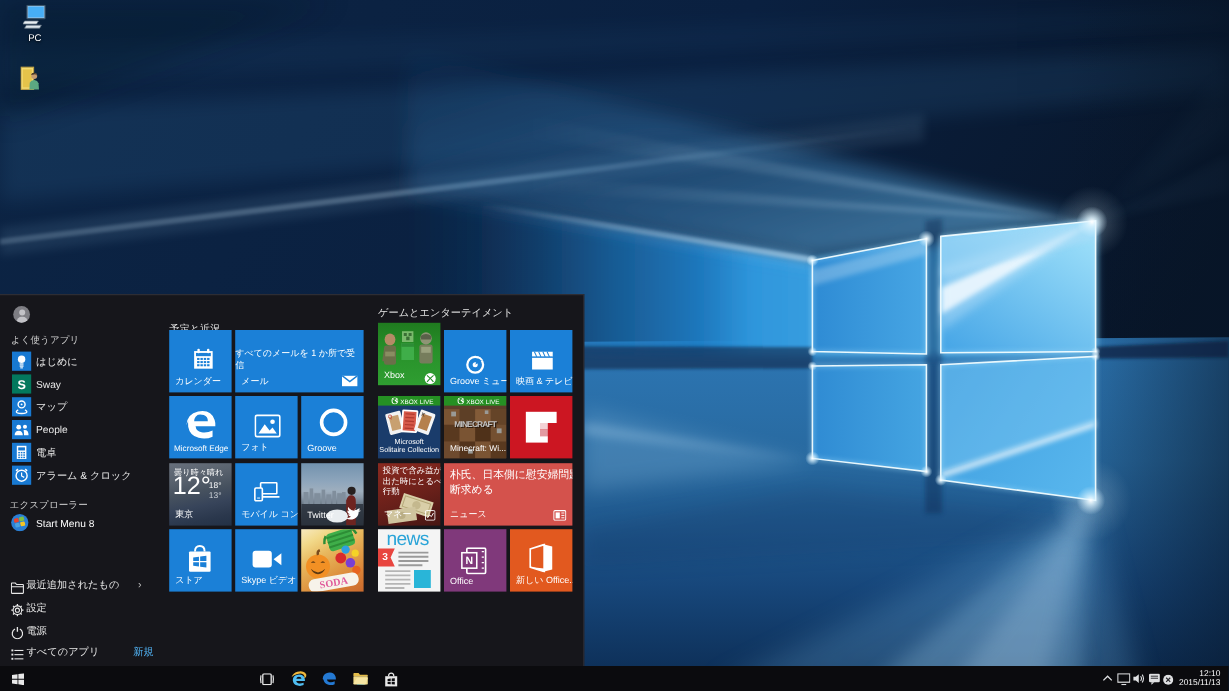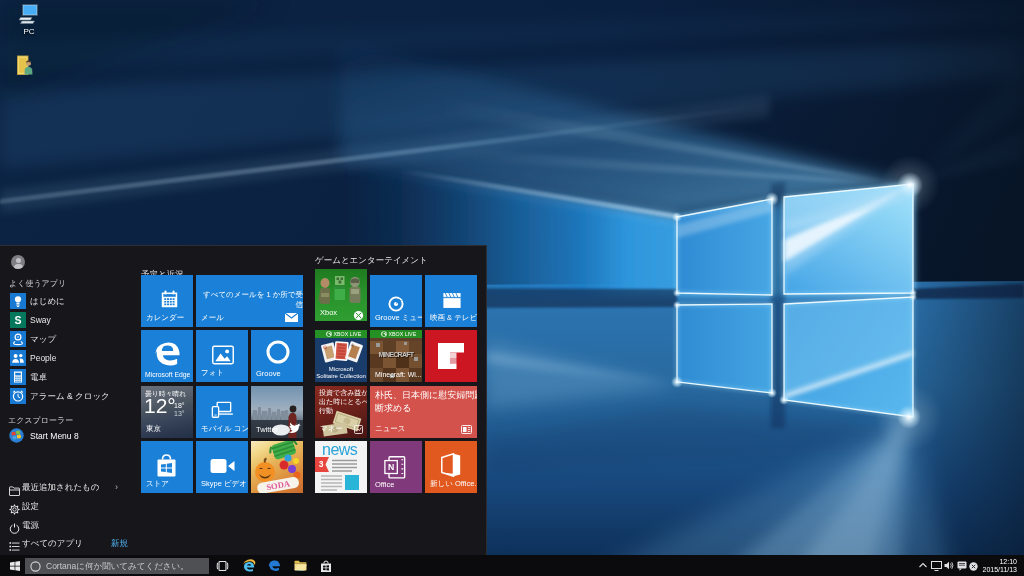--- a/index.html
+++ b/index.html
@@ -370,21 +370,21 @@
               <rect x="4.2" y="17.2" width="2.6" height="2.2"></rect>
               <rect x="7.8" y="17.2" width="2.6" height="2.2"></rect>
               <rect x="11.4" y="17.2" width="2.6" height="2.2"></rect>
               <rect x="15" y="17.2" width="2.6" height="2.2"></rect>
             </g>
           </svg>
   <div class="tlbl">カレンダー</div>
  </div>
 
  <div class="tile" style="left:196px;top:28.5px;width:107px">
-  <div class="abs" style="left:0;top:15px;width:107px;text-align:right;font-size:7.5px;color:#fff">すべてのメールを 1 か所で受信</div>
+  <div class="abs" style="left:0;top:15px;width:107px;text-align:left;font-size:7.5px;color:#fff">すべてのメールを 1 か所で受信</div>
   <div class="tlbl">メール</div>
   <svg class="abs" style="right:5px;bottom:5px" width="13" height="9" viewBox="0 0 13 9">
             <rect x="0" y="0" width="13" height="9" fill="#fff"></rect>
             <path d="M0 0 L6.5 5 L13 0" fill="none" stroke="#1b80d7" stroke-width="1.2"></path>
           </svg>
  </div>
 
  <div class="tile" style="left:141px;top:84px">
   <svg class="abs" style="left:12px;top:9px" width="29" height="29" viewBox="0 0 25 25">
             <path d="M2 13.2 Q2.6 5 10.4 3.4 Q19.6 1.6 22.3 9.4 Q23 11.5 22.8 14 L8.6 14 Q9 17.6 12.9 18.3 Q16.9 19 20.8 17 L20.8 21.5 Q16 23.7 10.8 22.3 Q4.4 20.6 3.3 14.3 L3.2 10.5 Q5.8 4.7 12 4.6 Q7.5 6.8 7.6 10.3 L17.4 10.3 Q17.5 6.9 14.5 5.9 Q10 4.6 5.6 7.7 Q3 9.7 2 13.2 Z" fill="#fff"></path>
@@ -688,26 +688,20 @@
 
 <div id="bar">
  <svg class="abs" style="left:10px;top:6px" width="10" height="10" viewBox="0 0 10 10">
         <g fill="#e8e8e8">
           <polygon points="0,1.4 4.6,0.8 4.6,4.7 0,4.7"></polygon>
           <polygon points="5.3,0.7 10,0 10,4.7 5.3,4.7"></polygon>
           <polygon points="0,5.4 4.6,5.4 4.6,9.2 0,8.6"></polygon>
           <polygon points="5.3,5.4 10,5.4 10,10 5.3,9.3"></polygon>
         </g>
       </svg>
- <div id="sbox">
-  <svg class="abs" style="left:5px;top:2.5px" width="11" height="11" viewBox="0 0 11 11">
-          <circle cx="5.5" cy="5.5" r="4.6" fill="none" stroke="#d5d5d5" stroke-width="1.1"></circle>
-        </svg>
-  <span>Cortanaに何か聞いてみてください。</span>
- </div>
  <svg class="abs" style="left:216px;top:6px" width="13" height="10" viewBox="0 0 13 10">
         <rect x="3" y="0.5" width="7" height="9" rx="1" fill="none" stroke="#e8e8e8" stroke-width="1.1"></rect>
         <path d="M1.5 1.8 Q0.8 5 1.5 8.2 M11.5 1.8 Q12.2 5 11.5 8.2" stroke="#e8e8e8" stroke-width="1" fill="none"></path>
       </svg>
  <svg class="abs" style="left:242px;top:3.5px" width="14" height="14" viewBox="0 0 14 14">
   <path d="M2 8.2 Q1.8 4 5.8 3.2 Q10.6 2.4 11.8 6.2 Q12.2 7.3 12.1 8.5 L4.8 8.5 Q5.1 10.2 7 10.5 Q9 10.8 11 9.9 L11 11.9 Q8.6 13 6 12.3 Q2.5 11.4 2 8.2 Z M4.9 6.6 L9.2 6.6 Q9.1 5 7.1 5 Q5.2 5 4.9 6.6 Z" fill="#50bdf0"></path>
   <path d="M1 5.2 Q2.2 2 5.8 0.8 Q9.8 -0.5 12.2 1.6 Q13.8 3 13.2 4.6 Q12.8 5.7 11.4 6.3 Q12.4 4.2 10.8 3 Q9 1.6 5.8 2.6 Q2.8 3.5 1 5.2 Z" fill="#f0b93c"></path>
  </svg>
  <svg class="abs" style="left:268px;top:4px" width="13" height="13" viewBox="0 0 13 13">
         <path d="M0.9 6.8 Q1.2 2.4 5.3 1.6 Q10.1 0.7 11.6 4.8 Q12 5.9 11.9 7.2 L4.4 7.2 Q4.6 9.1 6.7 9.5 Q8.8 9.9 10.9 8.8 L10.9 11.2 Q8.4 12.4 5.6 11.6 Q2.2 10.7 1.6 7.4 Z" fill="#2479d2"></path>

